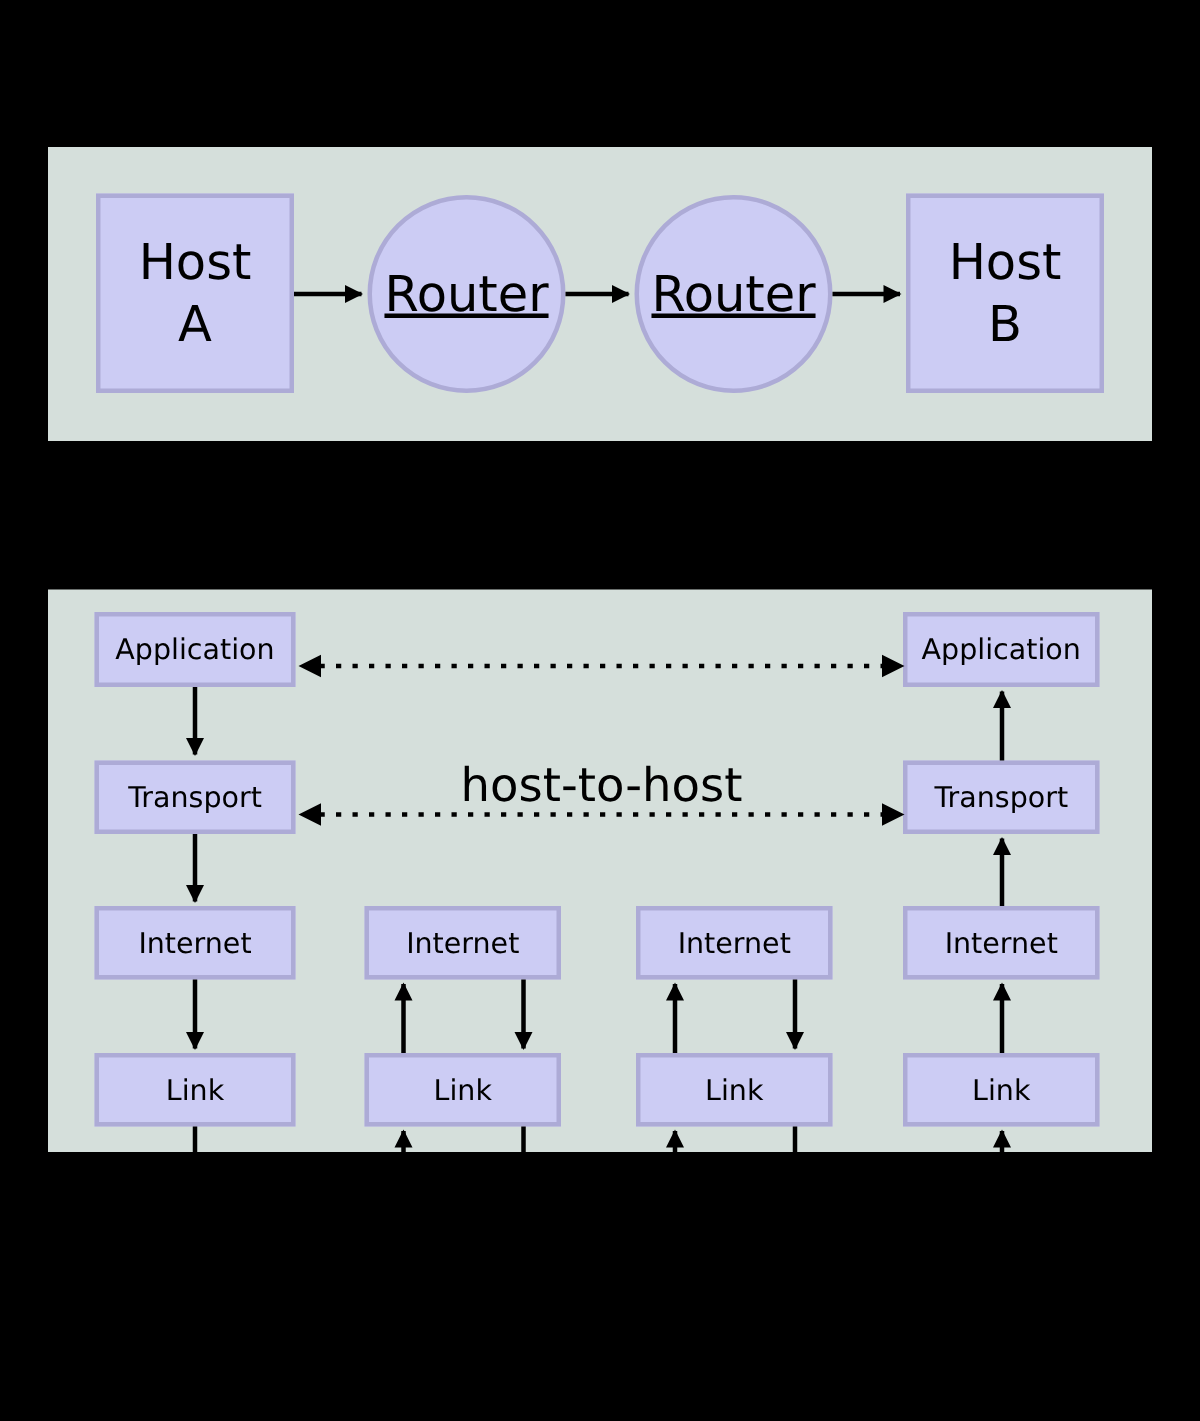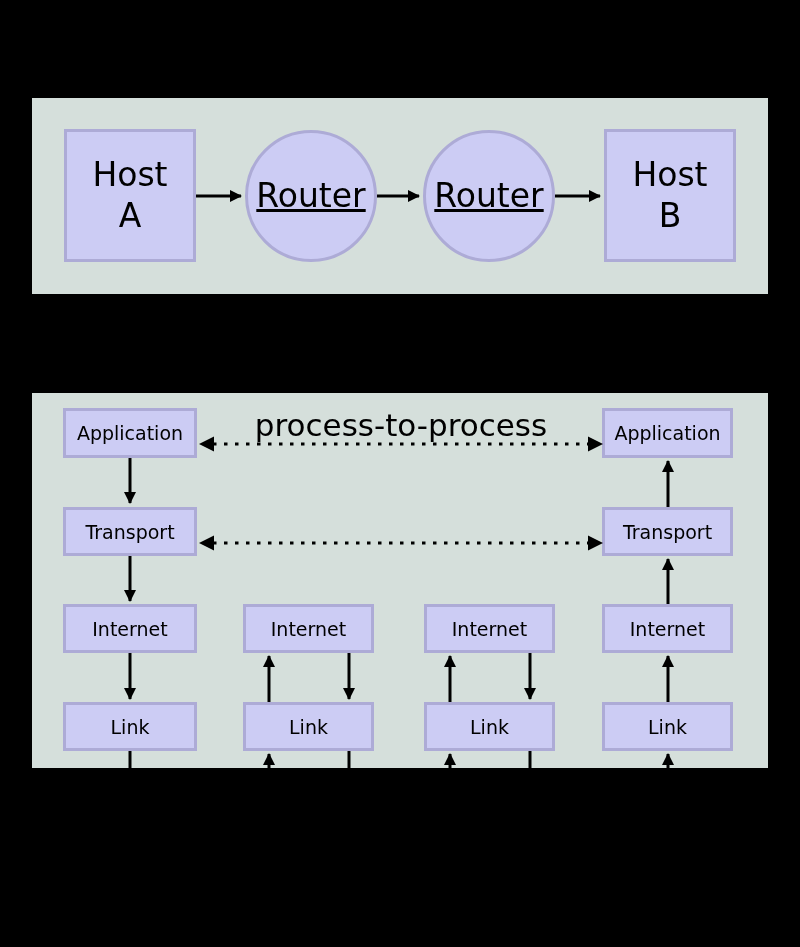--- a/index.html
+++ b/index.html
@@ -101,21 +101,21 @@
   <div class="node layer" style="left:602px; top:491px; width:131px; height:49px;">
     <span>Transport</span>
   </div>
   <div class="node layer" style="left:602px; top:588px; width:131px; height:49px;">
     <span>Internet</span>
   </div>
   <div class="node layer" style="left:602px; top:686px; width:131px; height:49px;">
     <span>Link</span>
   </div>
 
-  <div class="flow-label" style="left:200px; top:393px; width:402px;">process-to-process</div>
+  <div class="flow-label" style="left:200px; top:492px; width:402px;">host-to-host</div>
 
   <svg id="overlay" width="800" height="947" viewBox="0 0 800 947">
     <defs>
       <marker id="ah" markerUnits="userSpaceOnUse" markerWidth="14" markerHeight="14" refX="12" refY="7" orient="auto">
         <path class="ahead" d="M1,1 L13,7 L1,13 Z"></path>
       </marker>
       <g id="cloudShape">
         <circle cx="-36" cy="-16" r="20"></circle>
         <circle cx="-10" cy="-28" r="22"></circle>
         <circle cx="18" cy="-24" r="20"></circle>

